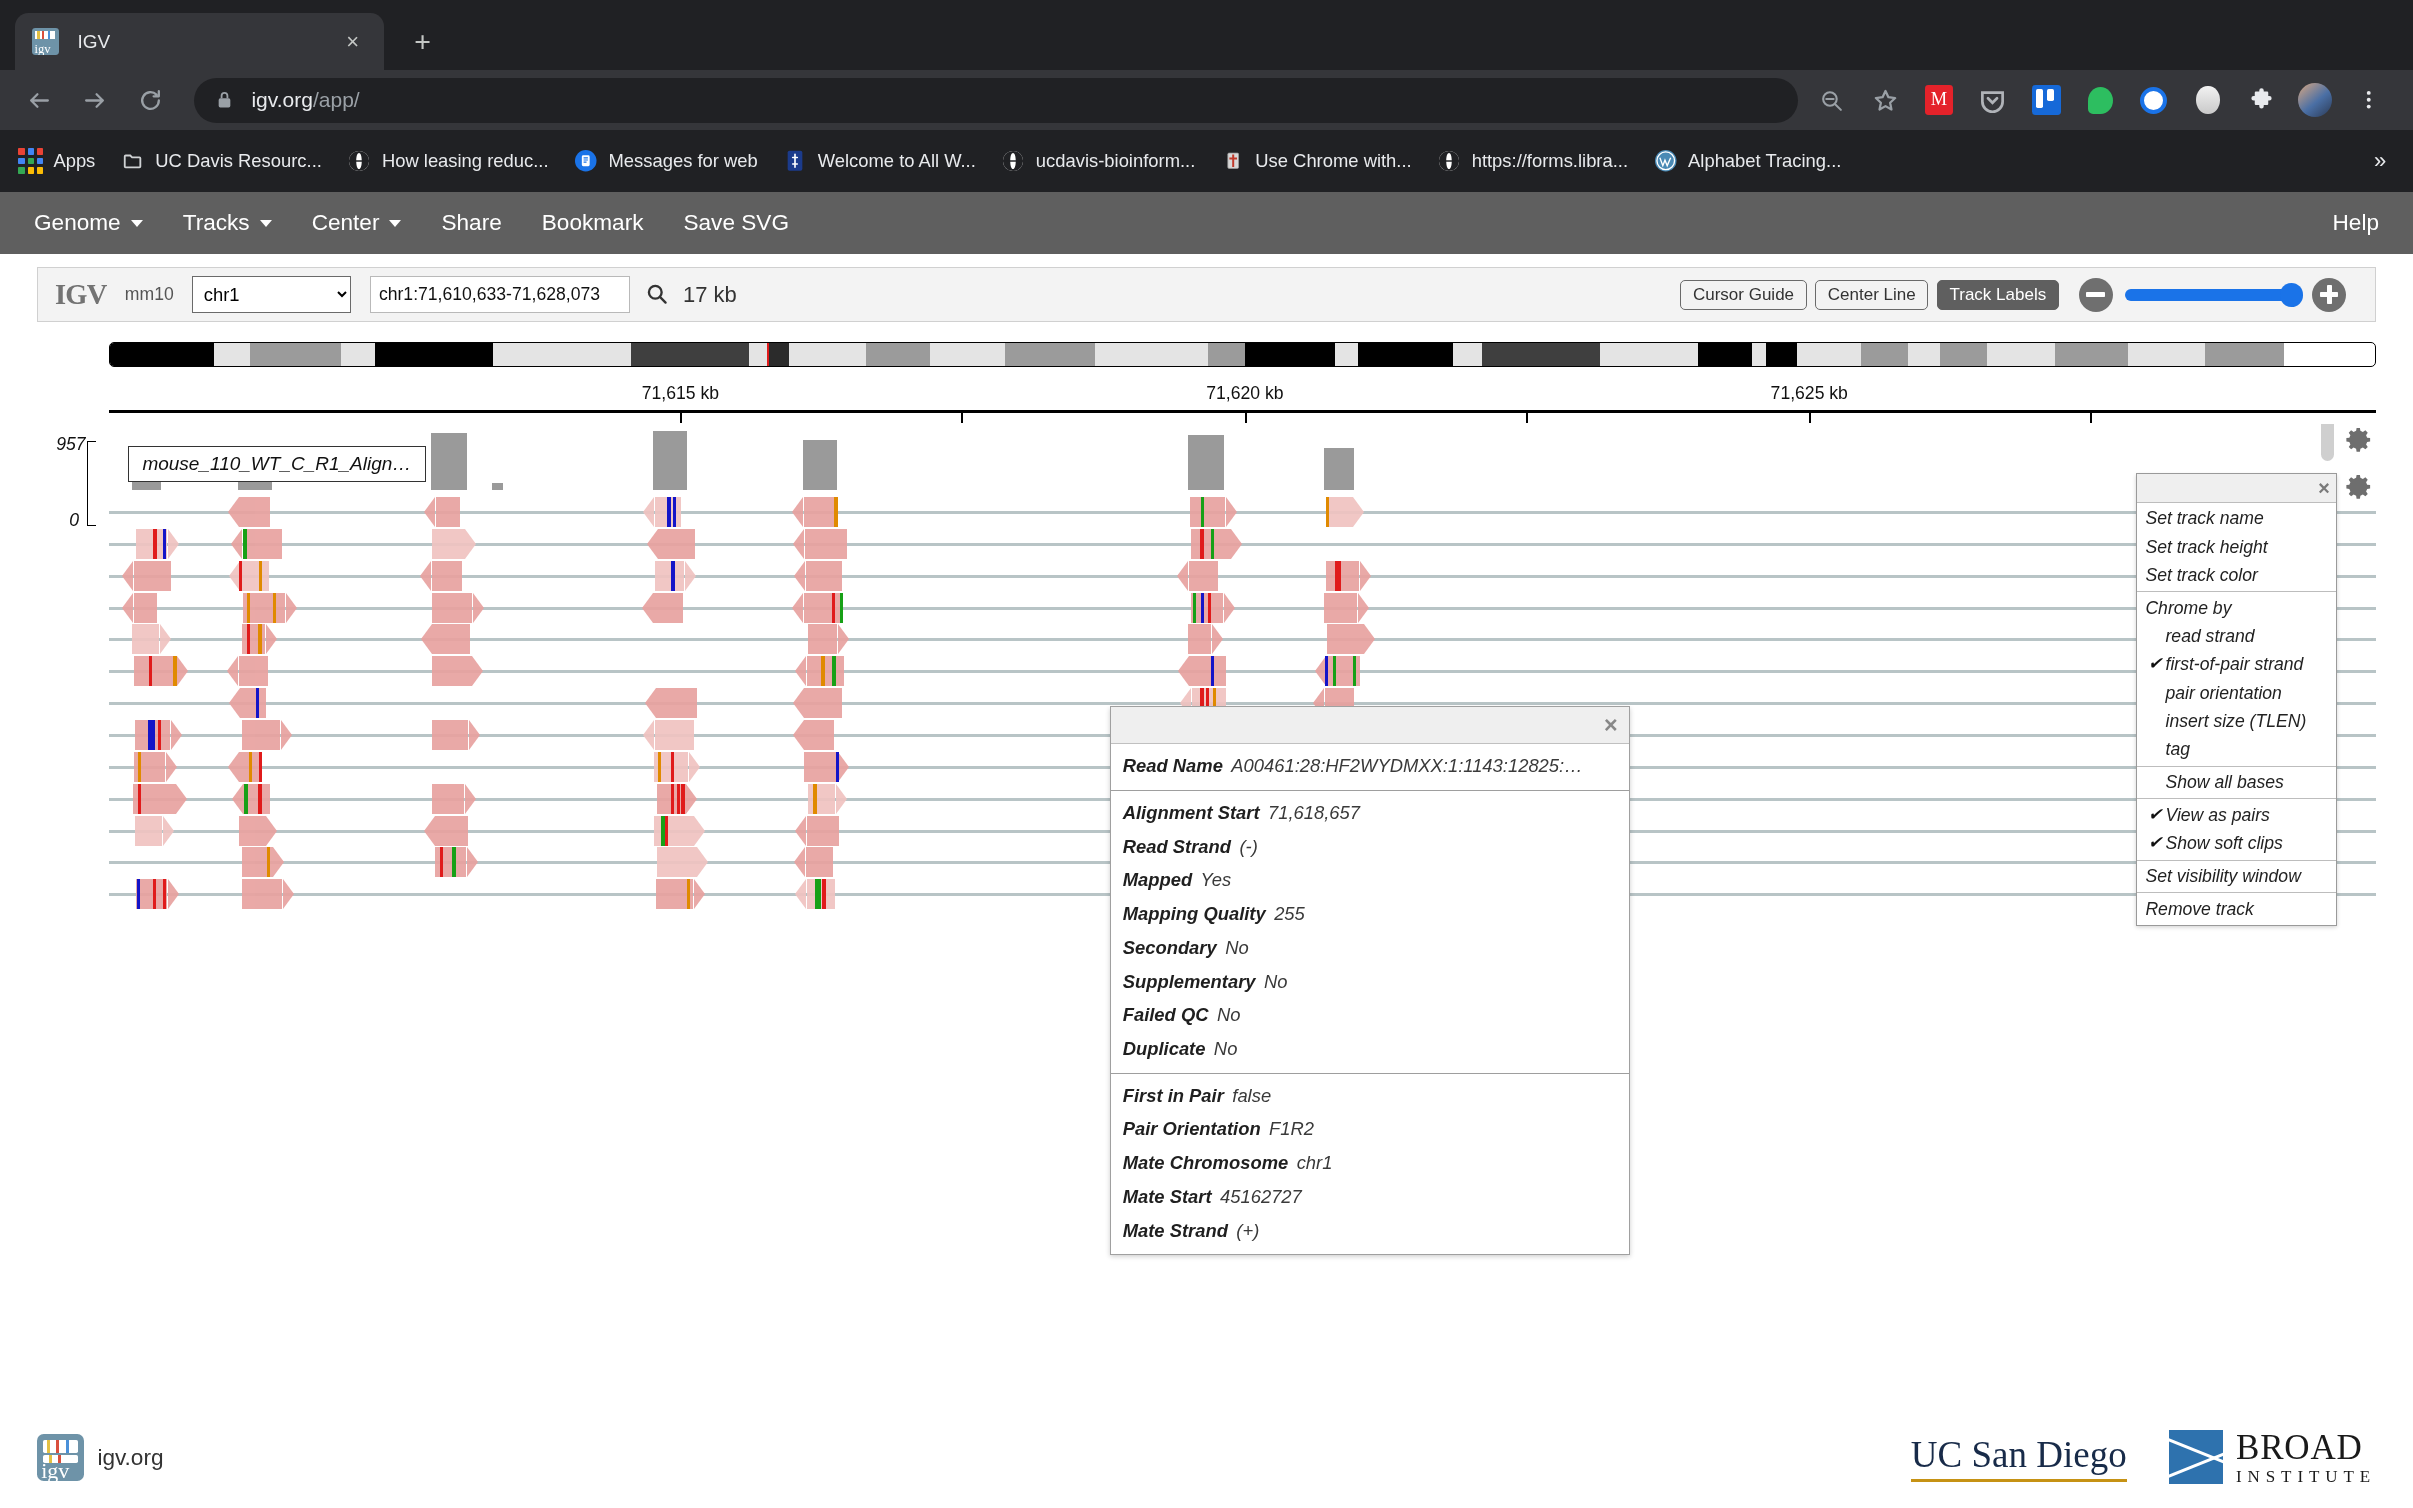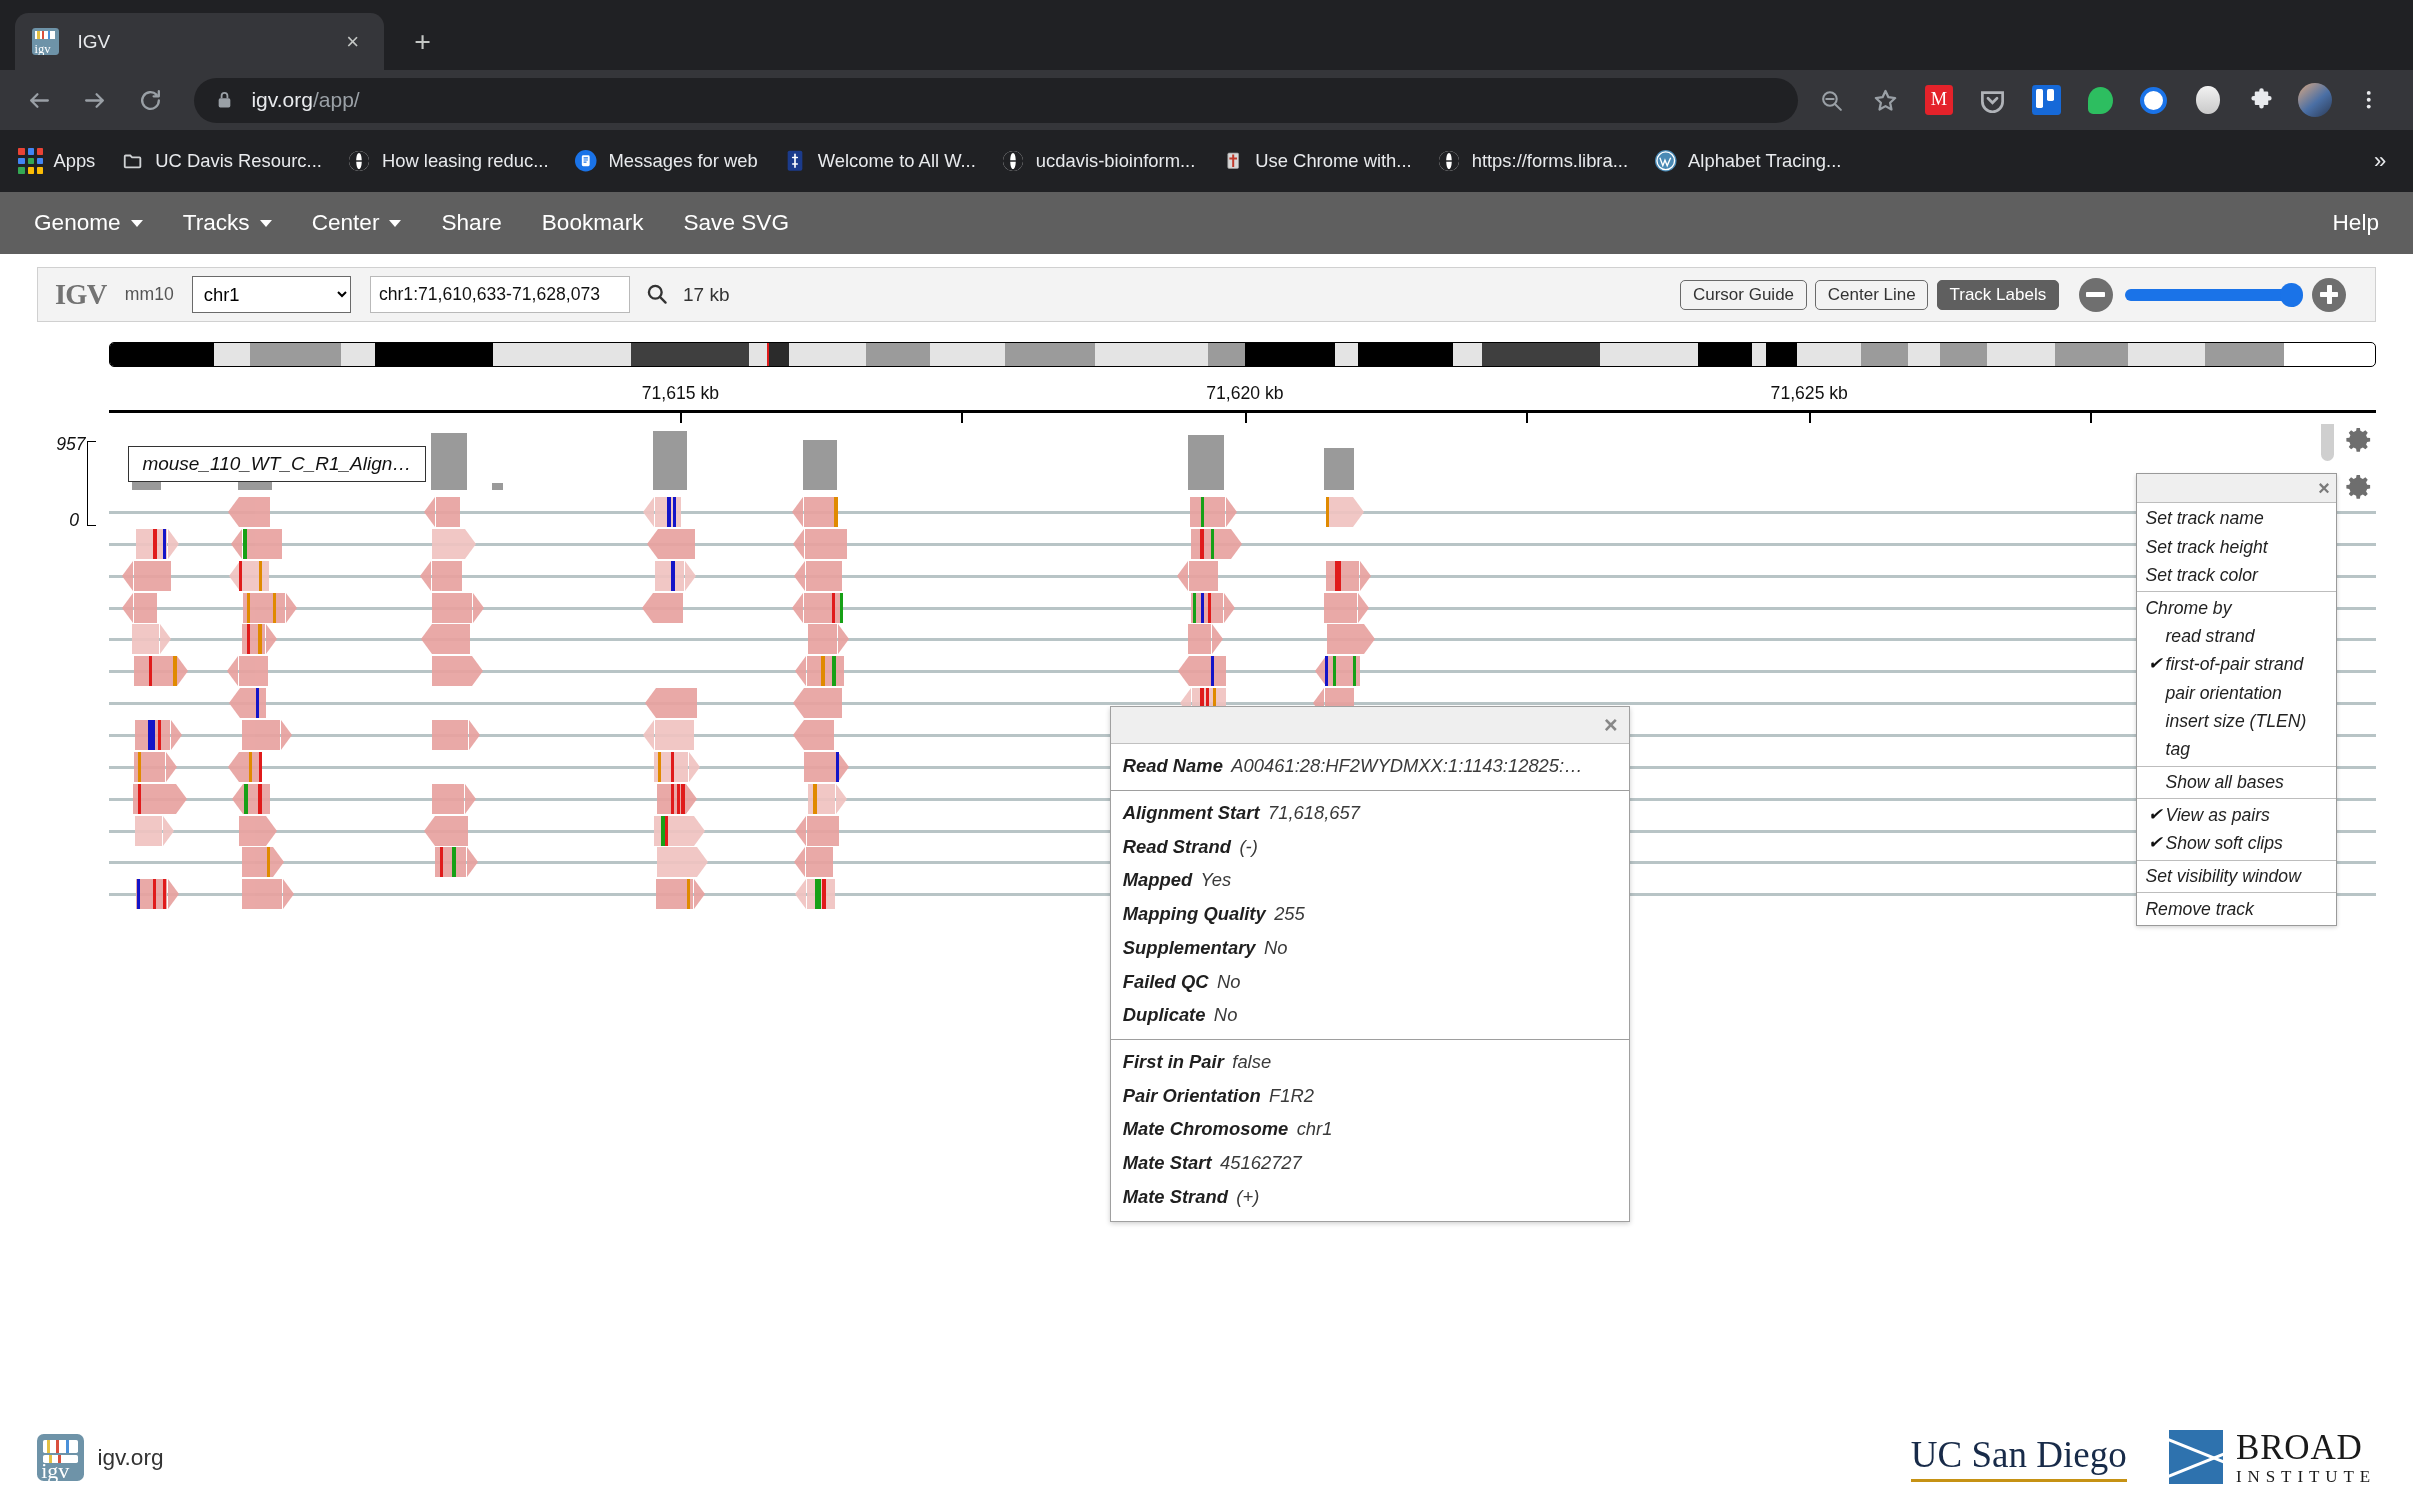--- a/index.html
+++ b/index.html
@@ -194,21 +194,21 @@
     border: 0.8px solid #b9b9b9;
     background: #fff;
     font-size: 17.6px;
     padding: 0 8.4px;
     margin-left: 18.4px;
     font-family: "Liberation Sans", sans-serif;
     color: #111;
   }
   .search-ico { margin-left: 15px; }
   .search-ico svg { width: 23.5px; height: 23.5px; }
-  .span-label { font-size: 19px; color: #333; margin-left: 15px; }
+  .span-label { font-size: 22px; color: #333; margin-left: 15px; }
 
   .tb-right { margin-left: auto; display:flex; align-items:center; }
   .pill {
     border: 0.8px solid #6a6a6a;
     border-radius: 5px;
     height: 30px;
     padding: 0 11.7px;
     display:flex; align-items:center;
     font-size: 17px;
     color: #333;
@@ -999,20 +999,21 @@
       </div>
       <div id="readPopupBody">
           <div class="rp-section">
             <div class="rp-row"><span class="rp-key">Read Name</span><span class="rp-val">A00461:28:HF2WYDMXX:1:1143:12825:…</span></div>
           </div>
           <div class="rp-section">
             <div class="rp-row"><span class="rp-key">Alignment Start</span><span class="rp-val">71,618,657</span></div>
             <div class="rp-row"><span class="rp-key">Read Strand</span><span class="rp-val">(-)</span></div>
             <div class="rp-row"><span class="rp-key">Mapped</span><span class="rp-val">Yes</span></div>
             <div class="rp-row"><span class="rp-key">Mapping Quality</span><span class="rp-val">255</span></div>
+            <div class="rp-row"><span class="rp-key">Secondary</span><span class="rp-val">No</span></div>
             <div class="rp-row"><span class="rp-key">Supplementary</span><span class="rp-val">No</span></div>
             <div class="rp-row"><span class="rp-key">Failed QC</span><span class="rp-val">No</span></div>
             <div class="rp-row"><span class="rp-key">Duplicate</span><span class="rp-val">No</span></div>
           </div>
           <div class="rp-section last">
             <div class="rp-row"><span class="rp-key">First in Pair</span><span class="rp-val">false</span></div>
             <div class="rp-row"><span class="rp-key">Pair Orientation</span><span class="rp-val">F1R2</span></div>
             <div class="rp-row"><span class="rp-key">Mate Chromosome</span><span class="rp-val">chr1</span></div>
             <div class="rp-row"><span class="rp-key">Mate Start</span><span class="rp-val">45162727</span></div>
             <div class="rp-row"><span class="rp-key">Mate Strand</span><span class="rp-val">(+)</span></div>

